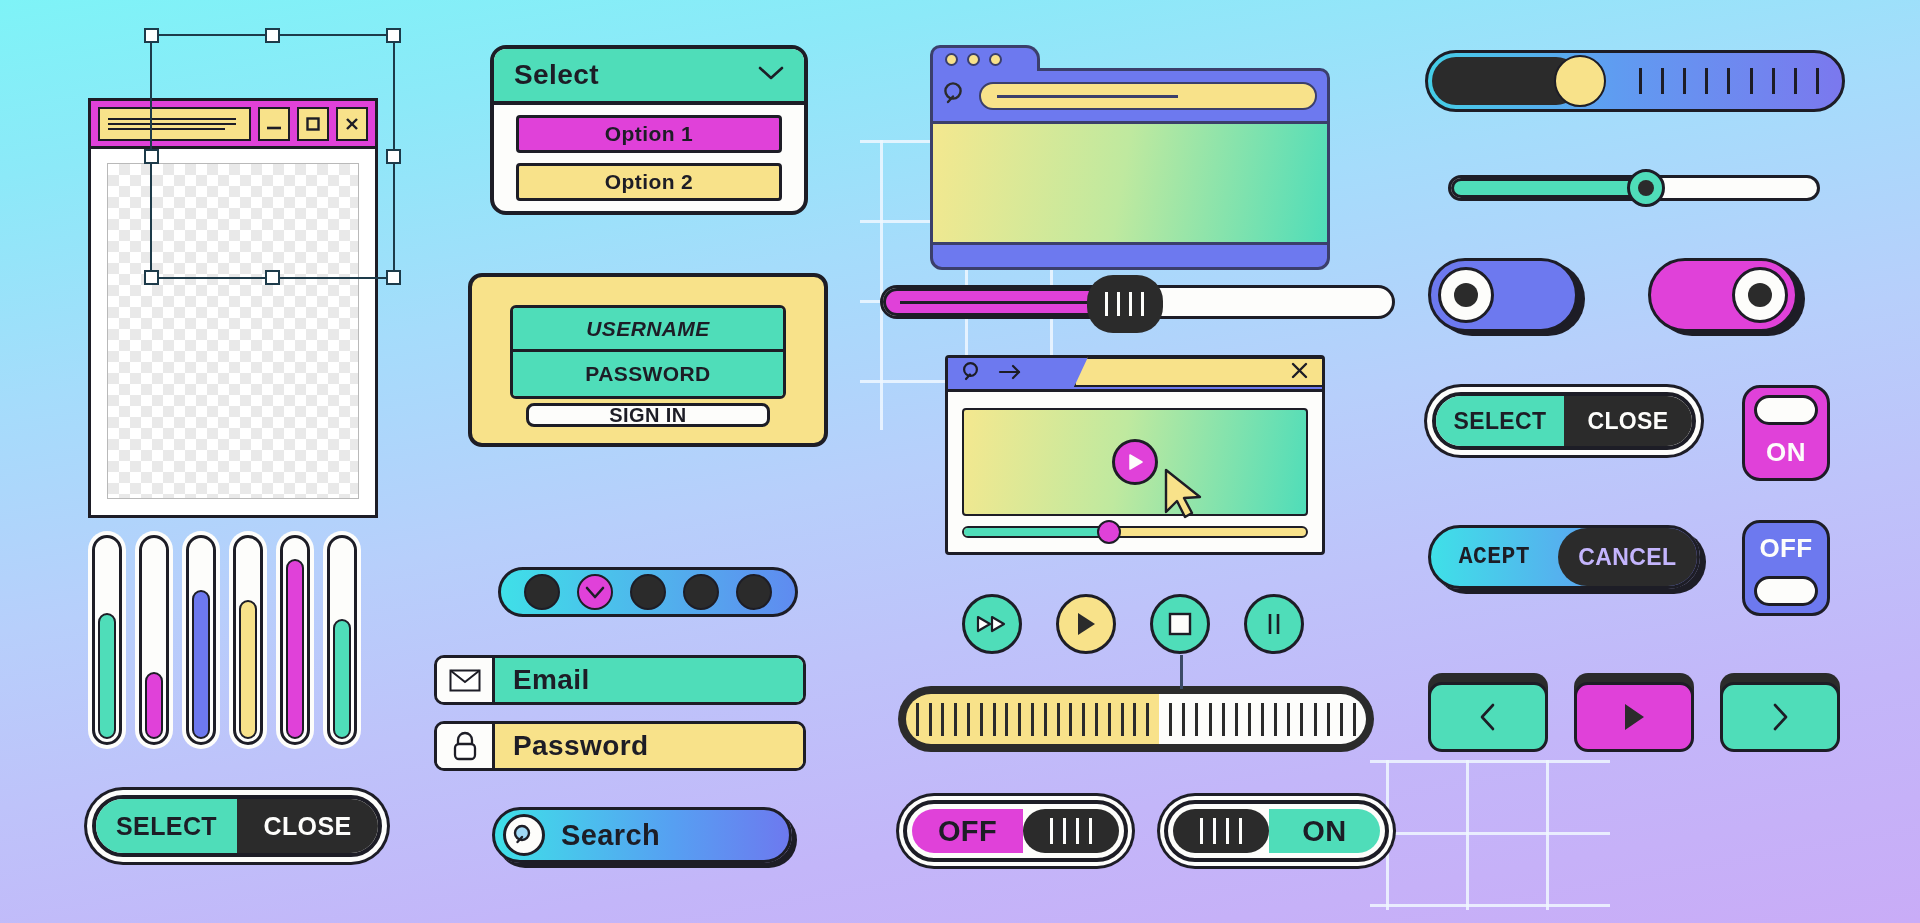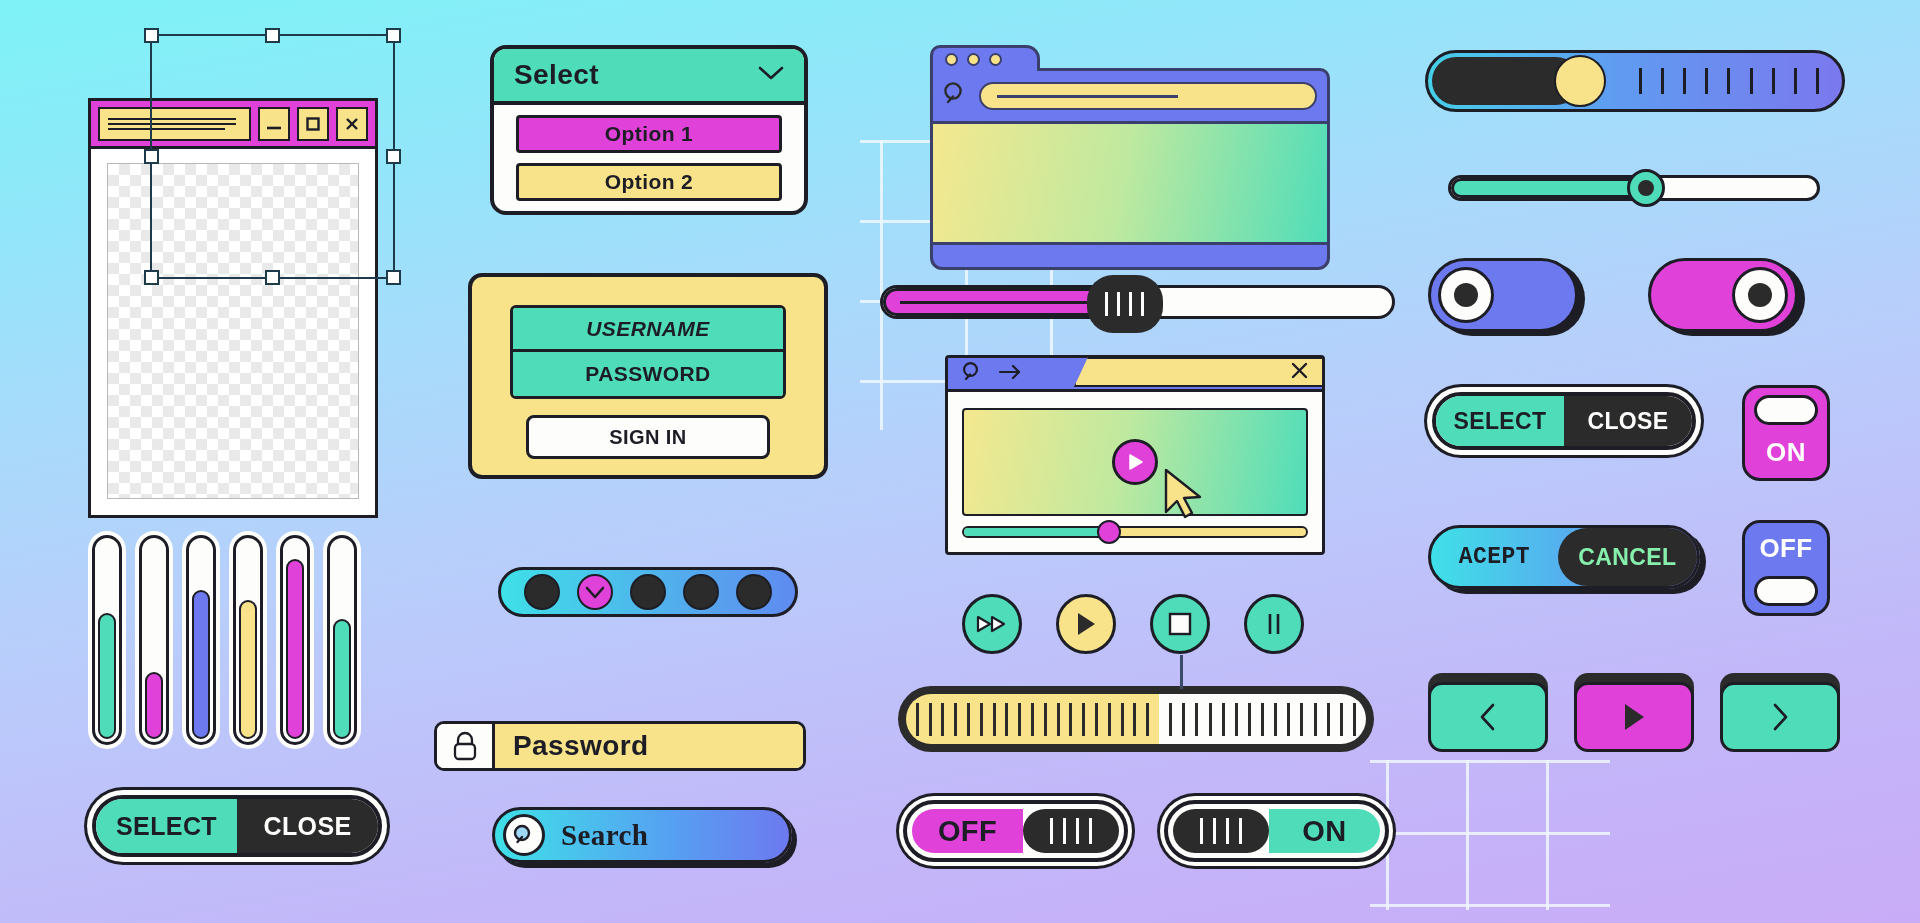--- a/index.html
+++ b/index.html
@@ -61,22 +61,22 @@
   .dropdown .opt { margin:10px 22px; height:38px; border:3px solid #1d1d26; border-radius:4px;
      display:flex; align-items:center; justify-content:center; }
 
   
   .login { left:468px; top:273px; width:360px; background:#f8e28a;
      border:4px solid #1d1d26; border-radius:14px; padding:12px; }
   .login .lhead { height:44px; background:#2b2b2b; border-radius:10px; color:#fdfdfb;
      display:flex; align-items:center; justify-content:center; }
   .login .field { height:44px; background:#4fddb9; border:3px solid #1d1d26;
      display:flex; align-items:center; justify-content:center; }
-  .login .signin { height:44px; background:#fdfdfb; border:3px solid #1d1d26; border-radius:8px;
-     display:flex; align-items:center; justify-content:center; margin:16px 42px 4px; }
+  .login .signin { height:24px; background:#fdfdfb; border:3px solid #1d1d26; border-radius:8px;
+     display:flex; align-items:center; justify-content:center; margin:4px 42px 4px; }
 
   
   .pager { left:498px; top:567px; width:300px; height:50px; border-radius:999px;
      border:3px solid #1d1d26; background:linear-gradient(90deg,#3fe0e8,#5f8bf0);
      display:flex; align-items:center; justify-content:space-around; padding:0 14px; }
   .pager .dot { width:36px; height:36px; border-radius:50%; background:#2b2b2b; border:2px solid #1d1d26; }
   .pager .dot.active { background:#e041d9; display:flex; align-items:center; justify-content:center; }
 
   
   .inputrow { display:flex; border:3px solid #1d1d26; border-radius:10px; overflow:hidden;
@@ -331,40 +331,51 @@
     <div class="dot active">
       <svg width="22" height="16" viewBox="0 0 22 16">
           <polyline points="3,4 11,13 19,4" fill="none" stroke="#1d1d26" stroke-width="2.6" stroke-linecap="round" stroke-linejoin="round"></polyline>
         </svg>
     </div>
     <div class="dot"></div>
     <div class="dot"></div>
     <div class="dot"></div>
   </div>
 
+  <div class="abs inputrow" style="left:434px;top:655px;width:372px;height:50px;">
+    <div class="ico">
+      <svg width="32" height="23" viewBox="0 0 32 23">
+          <rect x="1.5" y="1.5" width="29" height="20" fill="#fff" stroke="#1d1d26" stroke-width="2"></rect>
+          <polyline points="1.5,1.5 16,13 30.5,1.5" fill="none" stroke="#1d1d26" stroke-width="2"></polyline>
+        </svg>
+    </div>
+    <div class="val" style="background:#4fddb9;">
+      <span class="bold" style="font-size:28px;color:#1d1d26;">Email</span>
+    </div>
+  </div>
   <div class="abs inputrow" style="left:434px;top:721px;width:372px;height:50px;">
     <div class="ico">
       <svg width="26" height="30" viewBox="0 0 26 30">
           <path d="M6 13 V9 a7 7 0 0 1 14 0 V13" fill="none" stroke="#1d1d26" stroke-width="2.3"></path>
           <rect x="3" y="13" width="20" height="15" rx="4" fill="#fff" stroke="#1d1d26" stroke-width="2.3"></rect>
         </svg>
     </div>
     <div class="val" style="background:#f8e28a;">
       <span class="bold" style="font-size:28px;color:#1d1d26;">Password</span>
     </div>
   </div>
 
   <div class="abs searchpill">
     <div class="mag">
       <svg width="24" height="24" viewBox="0 0 24 24">
           <circle cx="10" cy="10" r="7" fill="#9fd8f5" stroke="#1d1d26" stroke-width="2.4"></circle>
           <line x1="5.5" y1="19" x2="10" y2="14" stroke="#1d1d26" stroke-width="2.4" stroke-linecap="round"></line>
         </svg>
     </div>
-    <span class="bold" style="font-size:29px;color:#1d1d26;font-family:Liberation Serif, serif;">Search</span>
+    <span class="bold" style="font-size:29px;color:#1d1d26;">Search</span>
   </div>
 
   <div class="abs folder">
     <div class="tab">
       <span class="led"></span>
       <span class="led"></span>
       <span class="led"></span>
     </div>
     <div class="chrome">
       <span>
@@ -565,21 +576,21 @@
     </div>
   </div>
 
   <div class="abs" style="left:1428px;top:525px;width:272px;height:64px;border-radius:999px;
        border:3px solid #1d1d26;background:linear-gradient(90deg,#3fe0e8 0%,#5f9cf1 70%,#7b78ee 100%);
        display:flex;align-items:center;box-shadow:6px 5px 0 #1d1d26;">
     <div style="flex:1;display:flex;align-items:center;justify-content:center;font-family:Liberation Mono, monospace;">
       <span class="bold" style="font-size:23px;color:#1d1d26;">ACEPT</span>
     </div>
     <div style="flex:1.1;height:100%;background:#2b2b2b;border-radius:999px;display:flex;align-items:center;justify-content:center;">
-      <span class="bold" style="font-size:23px;color:#86efac;">CANCEL</span>
+      <span class="bold" style="font-size:23px;color:#c4b5fd;">CANCEL</span>
     </div>
   </div>
 
   <div class="abs vtoggle" style="left:1742px;top:385px;background:#e041d9;">
     <div class="bar"></div>
     <span class="bold" style="font-size:26px;color:#fdfdfb;padding-bottom:3px;">ON</span>
   </div>
   <div class="abs vtoggle" style="left:1742px;top:520px;background:#6d79ef;">
     <span class="bold" style="font-size:26px;color:#fdfdfb;padding-top:3px;">OFF</span>
     <div class="bar"></div>

